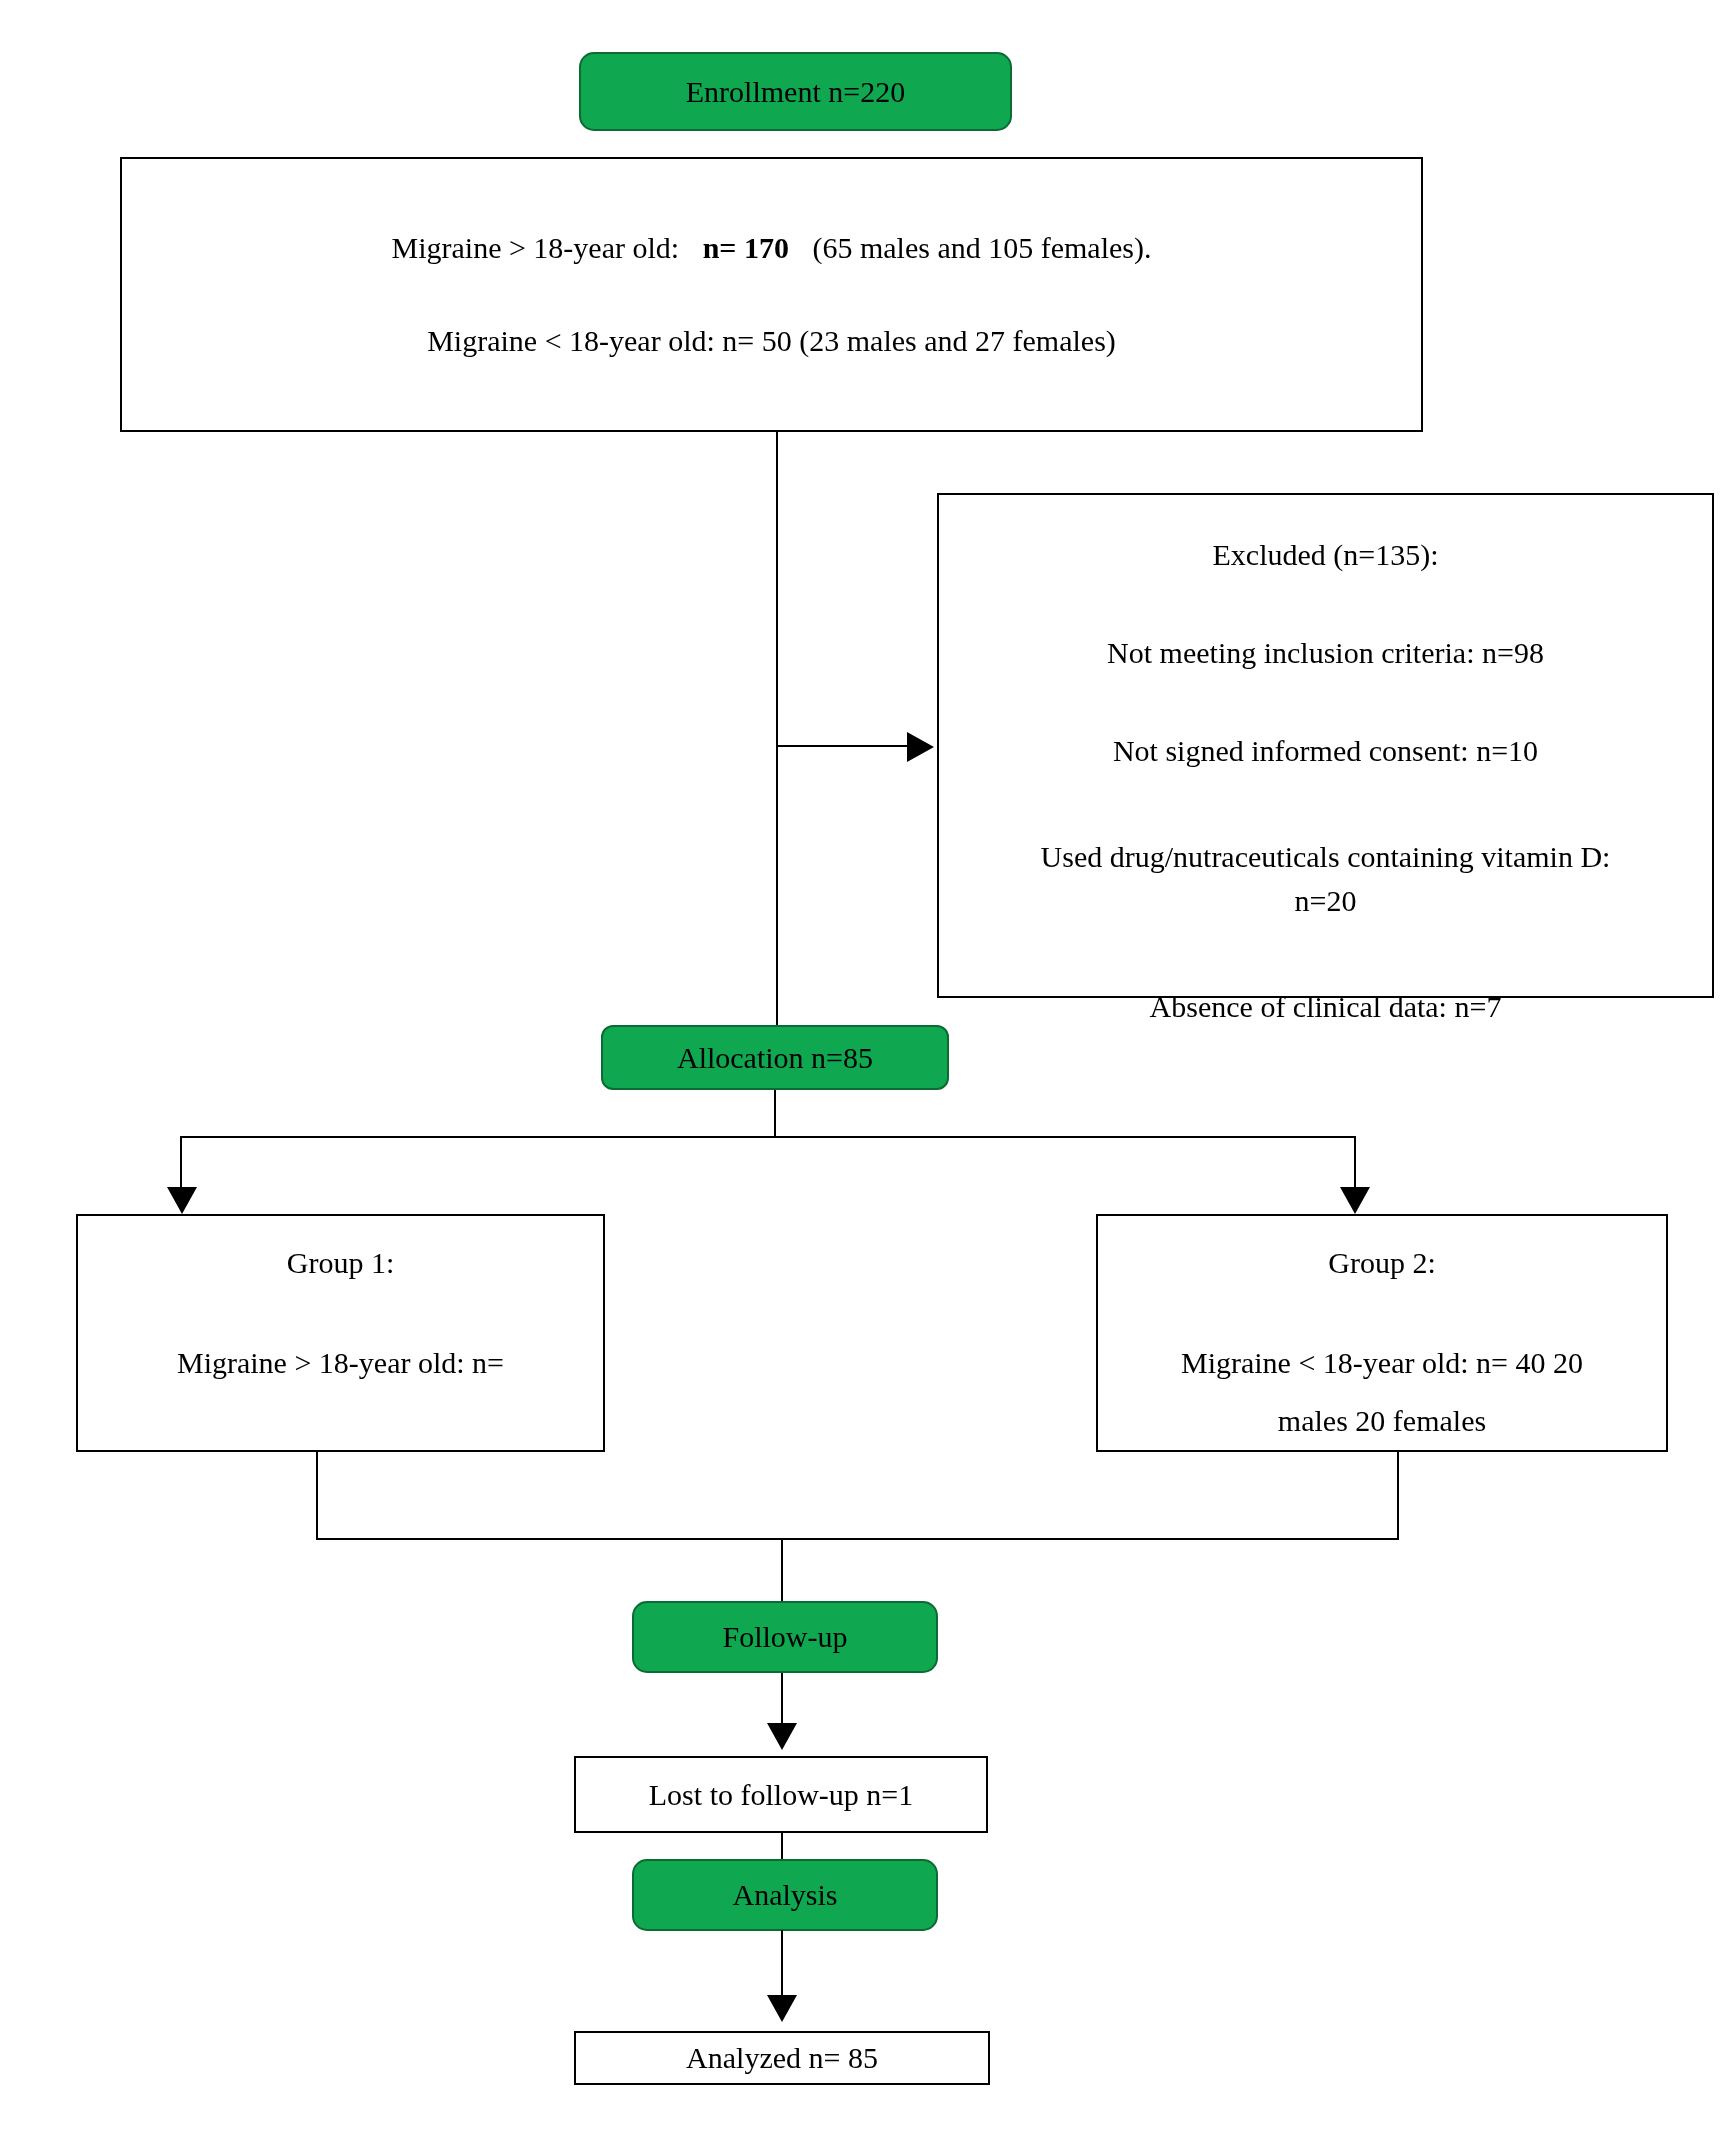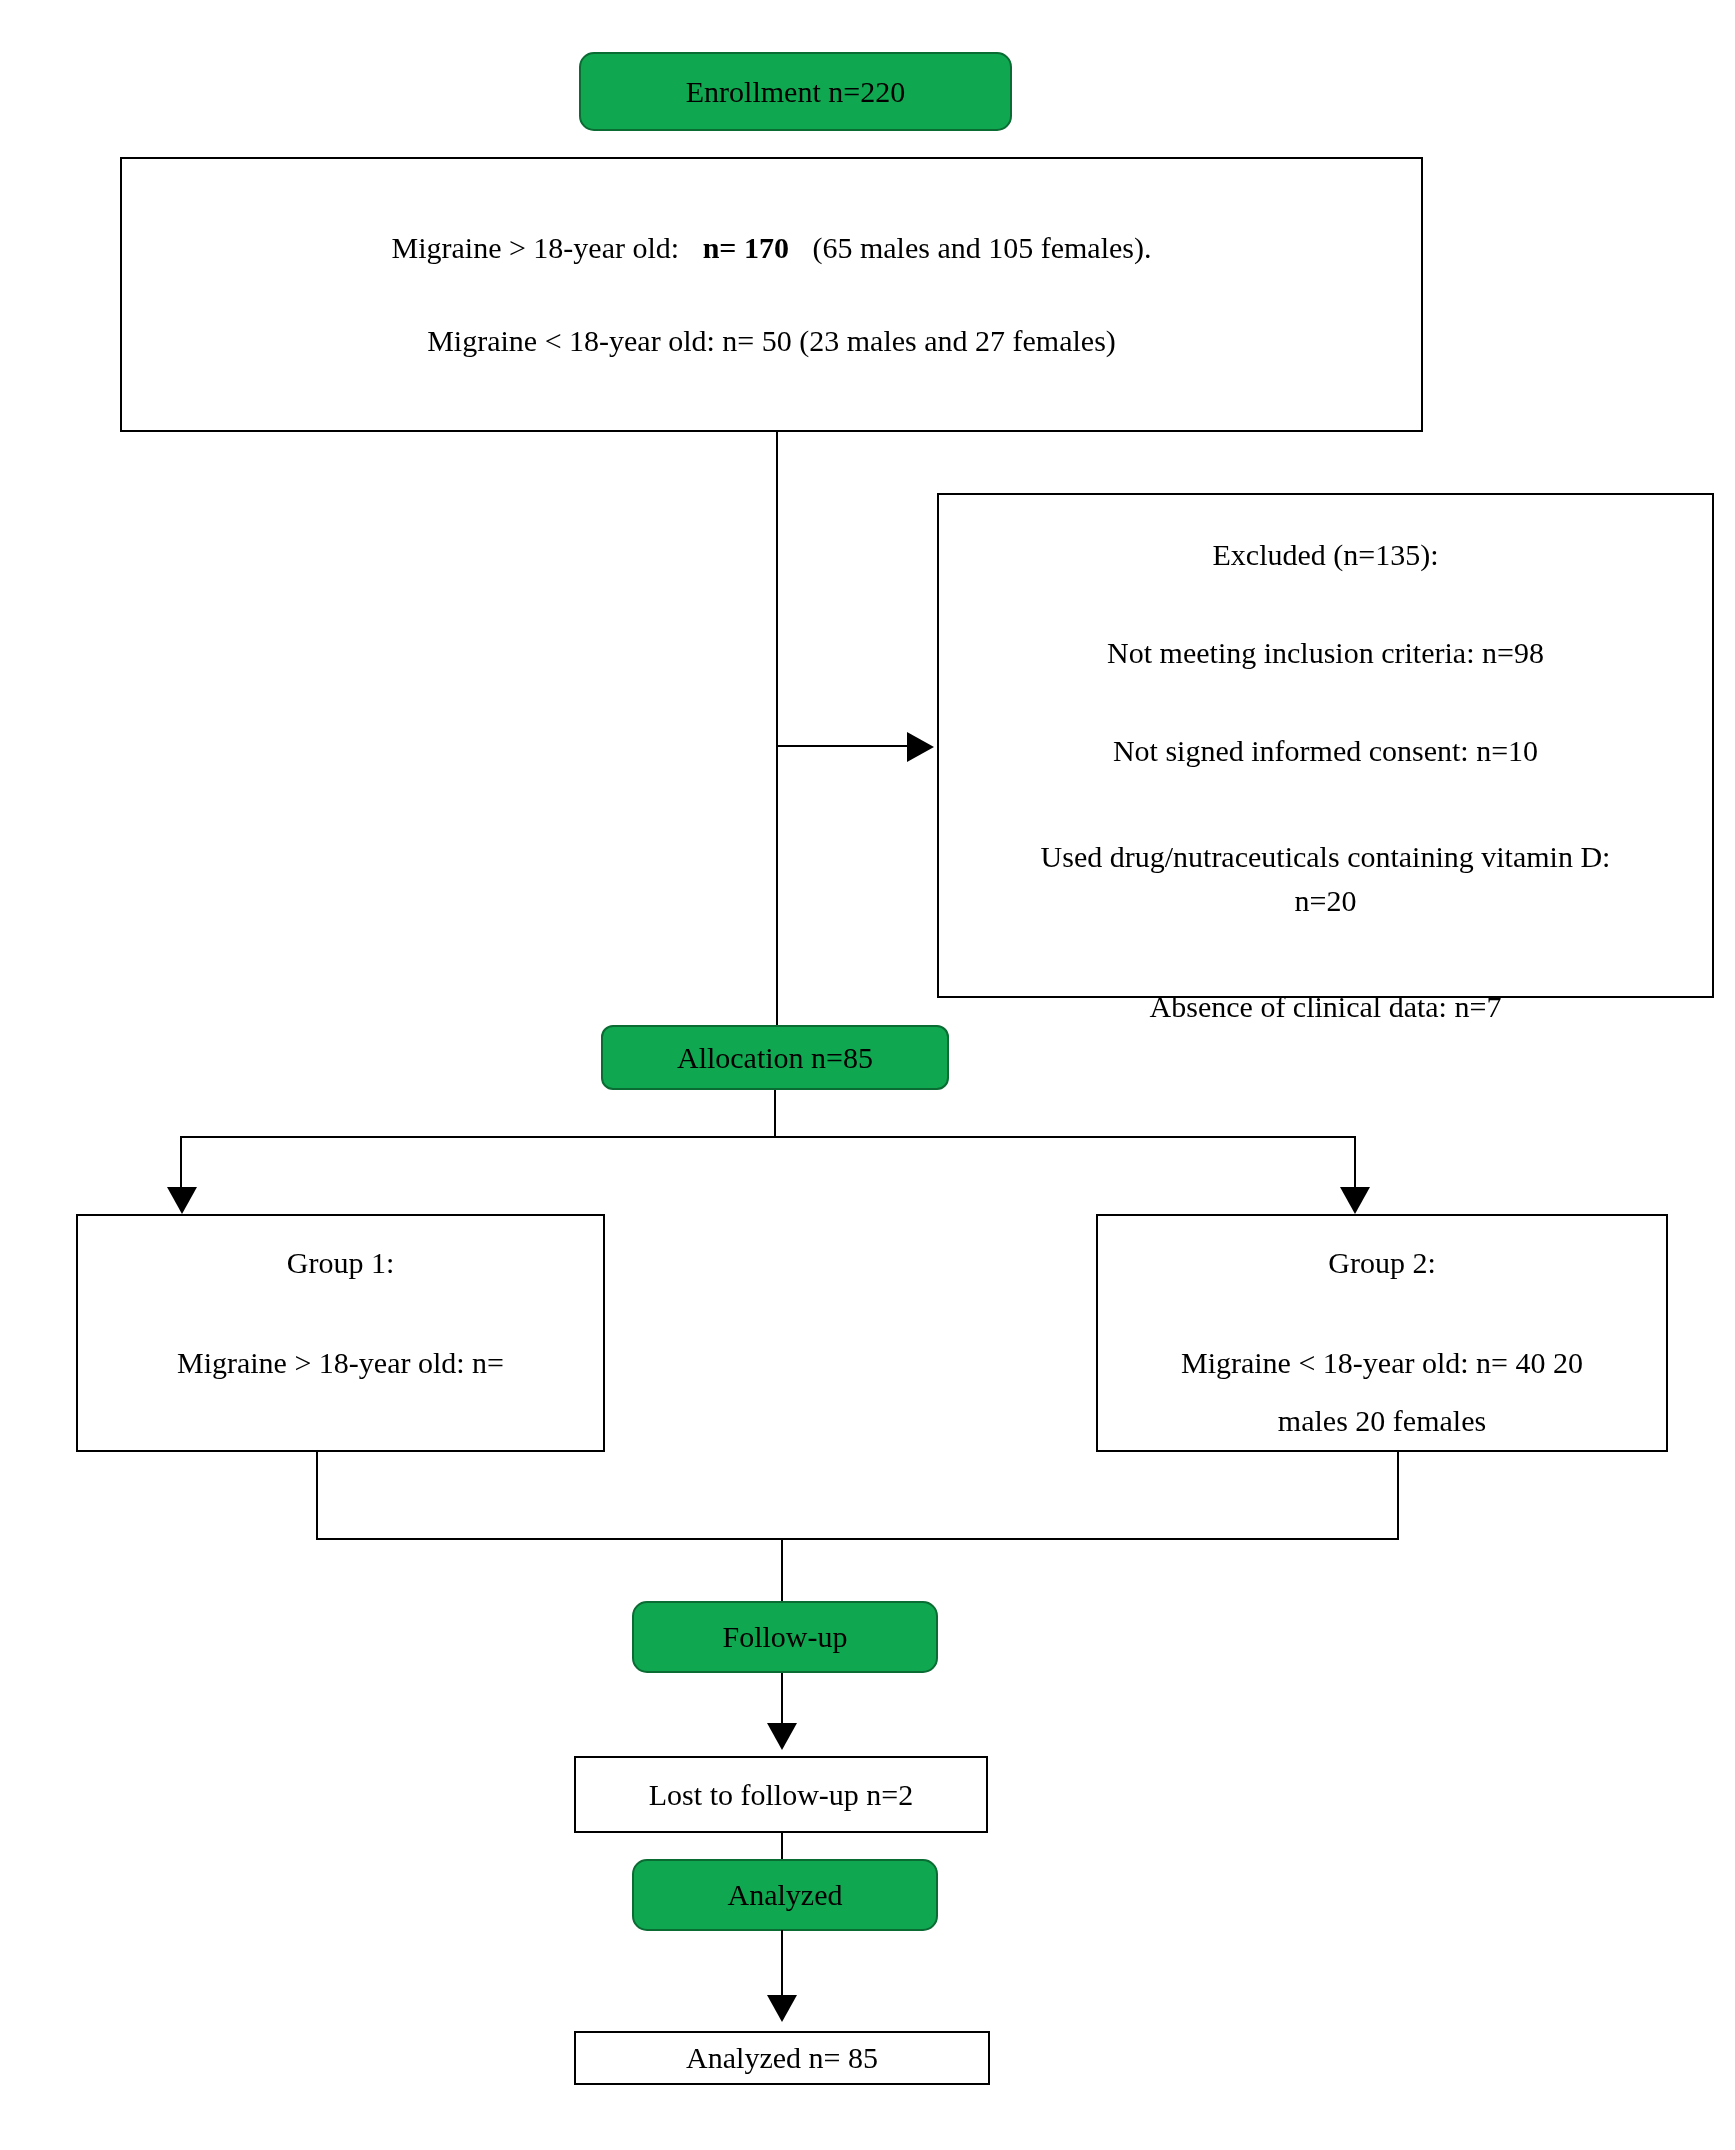--- a/index.html
+++ b/index.html
@@ -135,27 +135,27 @@
   <div class="line" style="left:749px; top:1506px; width:2.3px; height:63px;"></div>
 
   <div class="gbox" style="left:600px; top:1569px; width:306px; height:72px;">
     <span>Follow-up</span>
   </div>
 
   <div class="line" style="left:749px; top:1641px; width:2.3px; height:51px;"></div>
   <div class="arrow-down" style="left:735px; top:1691px;"></div>
 
   <div class="wbox" style="left:542px; top:1724px; width:414px; height:77px;">
-    <span>Lost to follow-up n=2</span>
+    <span>Lost to follow-up n=1</span>
   </div>
 
   <div class="line" style="left:749px; top:1801px; width:2.3px; height:25.6px;"></div>
 
   <div class="gbox" style="left:600px; top:1827px; width:306px; height:72px;">
-    <span>Analyzed</span>
+    <span>Analysis</span>
   </div>
 
   <div class="line" style="left:749px; top:1898px; width:2.3px; height:66px;"></div>
   <div class="arrow-down" style="left:735px; top:1963px;"></div>
 
   <div class="wbox" style="left:542px; top:1999px; width:416px; height:54px;">
     <span>Analyzed n= 85</span>
   </div>
 
 </div>

